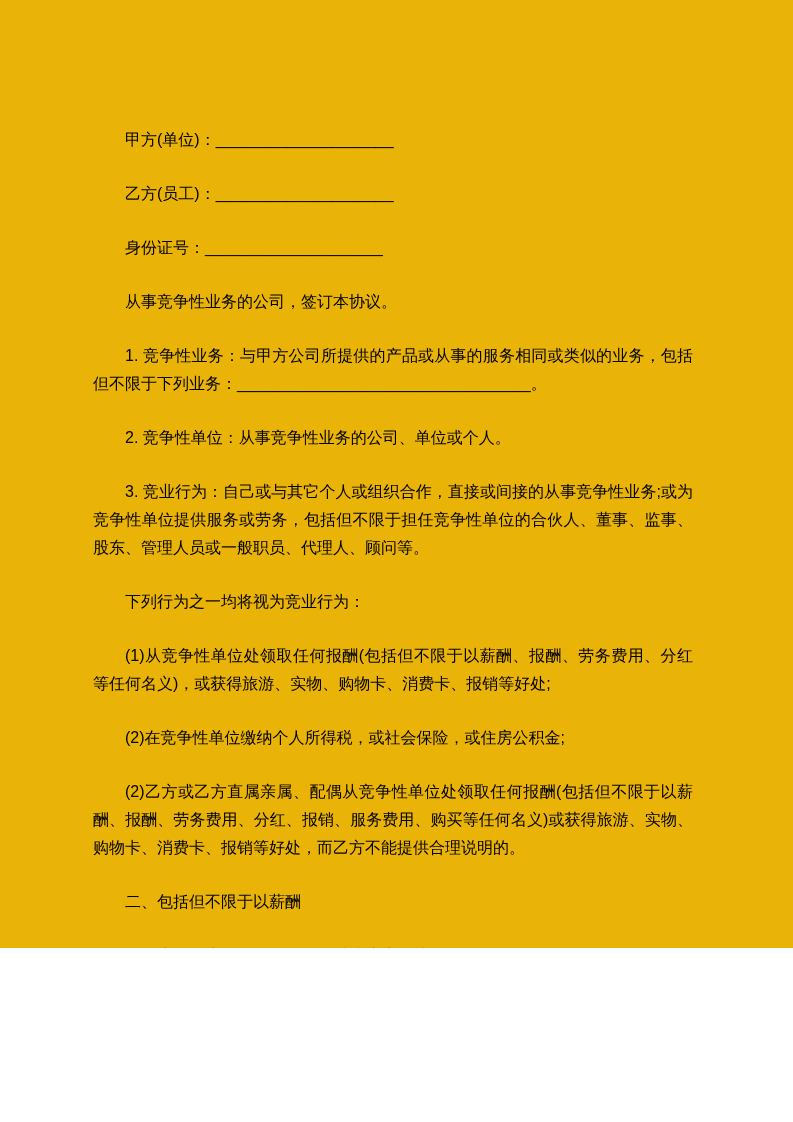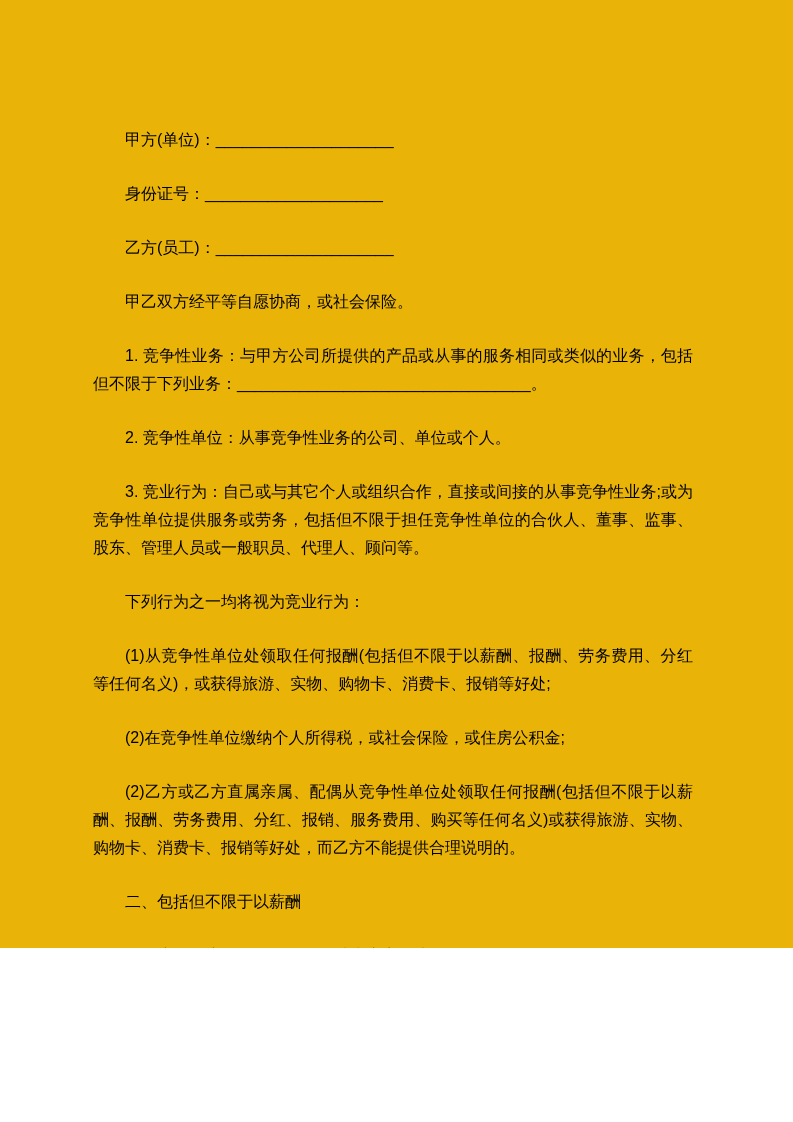--- a/index.html
+++ b/index.html
@@ -30,23 +30,23 @@
       text-align: justify;
       word-break: break-all;
     }
   </style>
 </head>
 <body>
 
 <div class="page">
   <div class="doc">
       <p>甲方(单位)：____________________</p>
+      <p>乙方(员工)：____________________</p>
       <p>身份证号：____________________</p>
-      <p>乙方(员工)：____________________</p>
-      <p>甲乙双方经平等自愿协商，或社会保险。</p>
+      <p>从事竞争性业务的公司，签订本协议。</p>
       <p>1. 竞争性业务：与甲方公司所提供的产品或从事的服务相同或类似的业务，包括但不限于下列业务：_________________________________。</p>
       <p>2. 竞争性单位：从事竞争性业务的公司、单位或个人。</p>
       <p>3. 竞业行为：自己或与其它个人或组织合作，直接或间接的从事竞争性业务;或为竞争性单位提供服务或劳务，包括但不限于担任竞争性单位的合伙人、董事、监事、股东、管理人员或一般职员、代理人、顾问等。</p>
       <p>下列行为之一均将视为竞业行为：</p>
       <p>(1)从竞争性单位处领取任何报酬(包括但不限于以薪酬、报酬、劳务费用、分红等任何名义)，或获得旅游、实物、购物卡、消费卡、报销等好处;</p>
       <p>(2)在竞争性单位缴纳个人所得税，或社会保险，或住房公积金;</p>
       <p>(2)乙方或乙方直属亲属、配偶从竞争性单位处领取任何报酬(包括但不限于以薪酬、报酬、劳务费用、分红、报销、服务费用、购买等任何名义)或获得旅游、实物、购物卡、消费卡、报销等好处，而乙方不能提供合理说明的。</p>
       <p>二、包括但不限于以薪酬</p>
       <p>3. 乙方在甲方任职期间，不得从事竞业行为。</p>
     </div>

